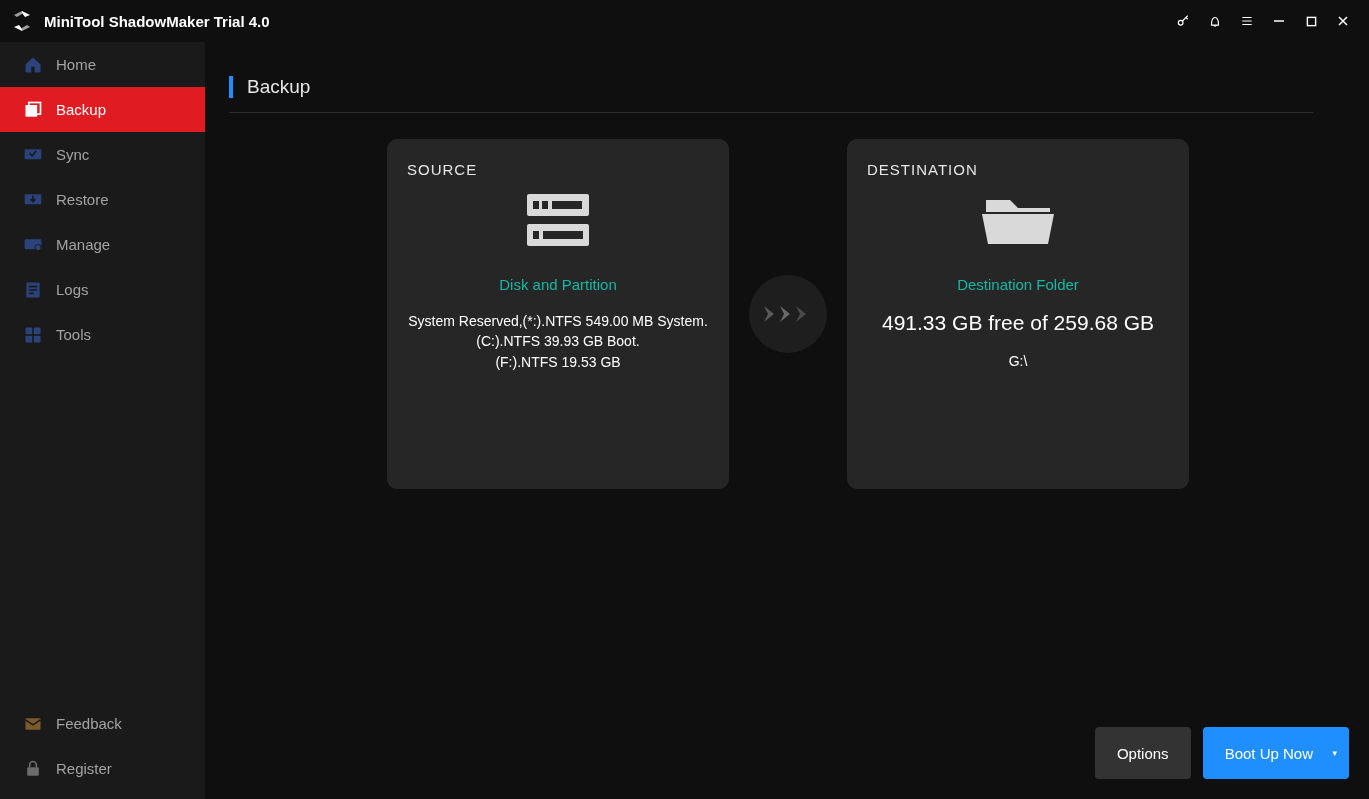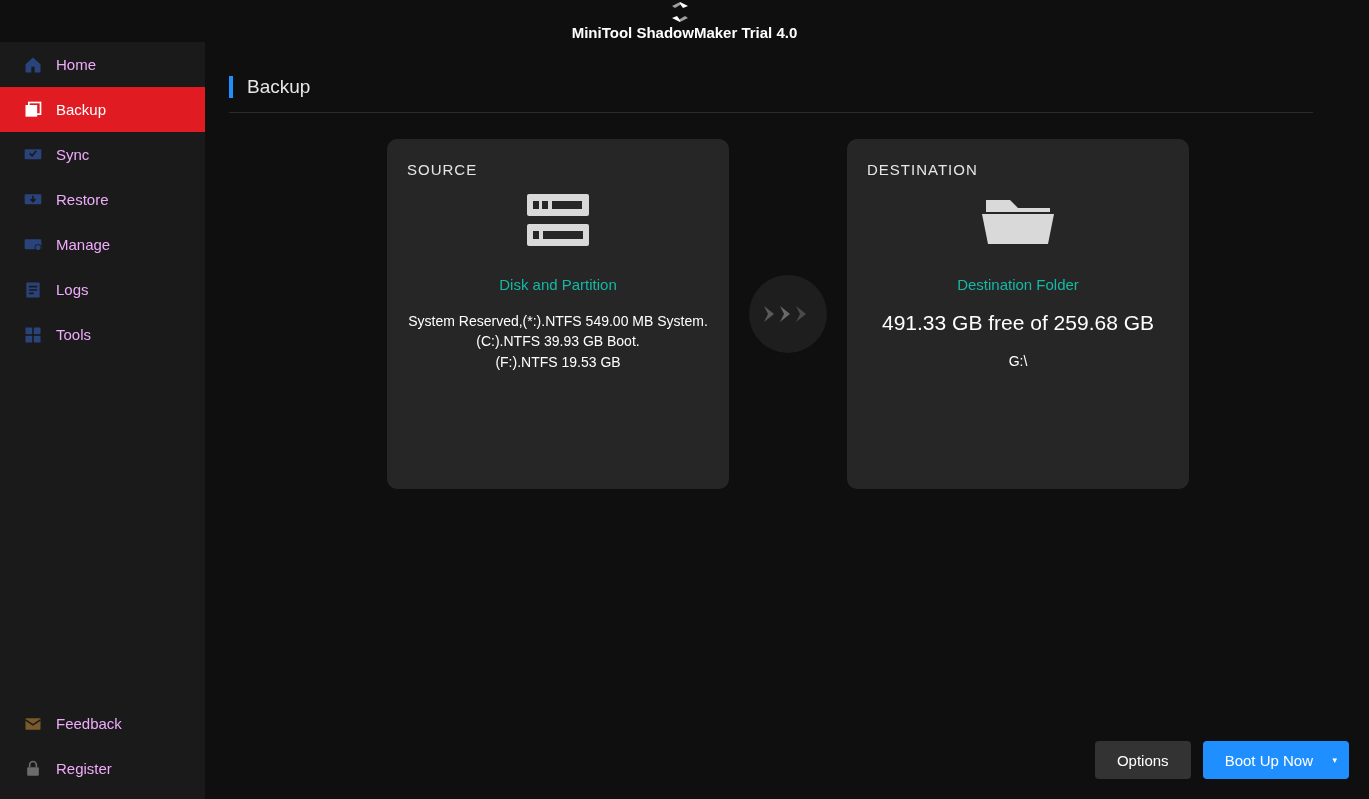--- a/index.html
+++ b/index.html
@@ -12,21 +12,20 @@
     overflow: hidden;
     user-select: none;
   }
   
   .titlebar {
     height: 42px;
     display: flex;
     align-items: center;
     padding: 0 10px;
     background: #0f0f0f;
-    flex-direction: column;
   }
   .titlebar .logo {
     width: 24px; height: 24px;
     display: inline-flex; align-items: center; justify-content: center;
     margin-right: 10px;
   }
   .titlebar .title { font-size: 15px; font-weight: 600; color: #fff; }
   .titlebar .spacer { flex: 1; }
   .titlebar .tbtn {
     width: 32px; height: 32px;
@@ -45,21 +44,21 @@
     background: #1a1a1a;
     display: flex;
     flex-direction: column;
   }
   .nav { padding-top: 0; }
   .nav-item {
     display: flex; align-items: center;
     height: 45px;
     padding-left: 56px;
     position: relative;
-    color: #f0abfc;
+    color: #a3a3a3;
     cursor: pointer;
     font-size: 15px;
   }
   .nav-item .nicon {
     position: absolute; left: 22px; width: 22px; height: 22px;
     display: inline-flex; align-items: center; justify-content: center;
     color: #2a437a;
   }
   .nav-item.active { background: #e11b22; color: #fff; }
   .nav-item.active .nicon { color: #fff; }
@@ -121,21 +120,21 @@
     margin: 0 20px;
     color: #5a5a5a;
   }
 
   
   .footer {
     position: absolute; right: 20px; bottom: 20px;
     display: flex; gap: 12px;
   }
   .btn {
-    height: 38px; border-radius: 4px; border: none;
+    height: 52px; border-radius: 4px; border: none;
     display: inline-flex; align-items: center; justify-content: center;
     padding: 0 22px; font-size: 15px; cursor: pointer;
     font-family: inherit;
   }
   .btn.secondary { background: #333; color: #fff; }
   .btn.primary { background: #1f8fff; color: #fff; padding-right: 36px; position: relative; }
   .btn.primary .caret {
     position: absolute; right: 12px; font-size: 9px;
   }
 

